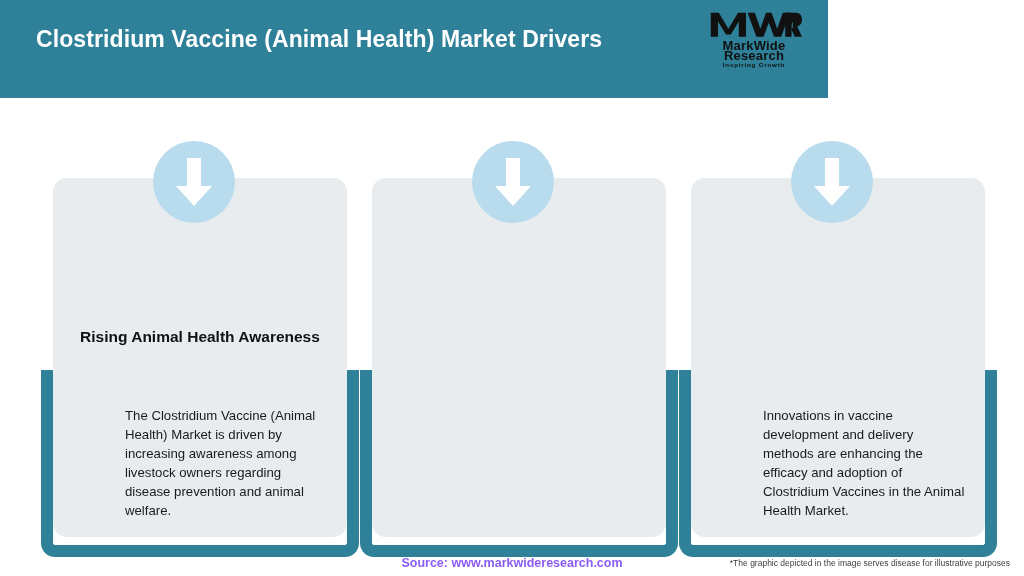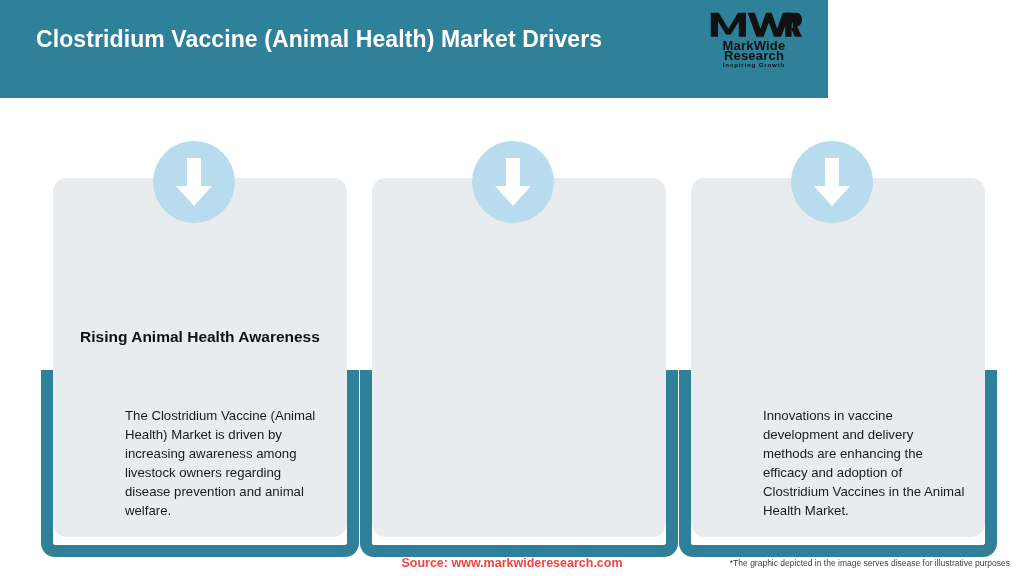--- a/index.html
+++ b/index.html
@@ -156,21 +156,21 @@
 
   
   .footer-source {
     position: absolute;
     left: 0;
     right: 0;
     top: 556px;
     text-align: center;
     font-size: 12.5px;
     font-weight: bold;
-    color: #ef4444;
+    color: #8b5cf6;
   }
   .footer-note {
     position: absolute;
     right: 14px;
     top: 558px;
     font-size: 8.5px;
     color: #3d3d3d;
     white-space: nowrap;
   }
 </style>

